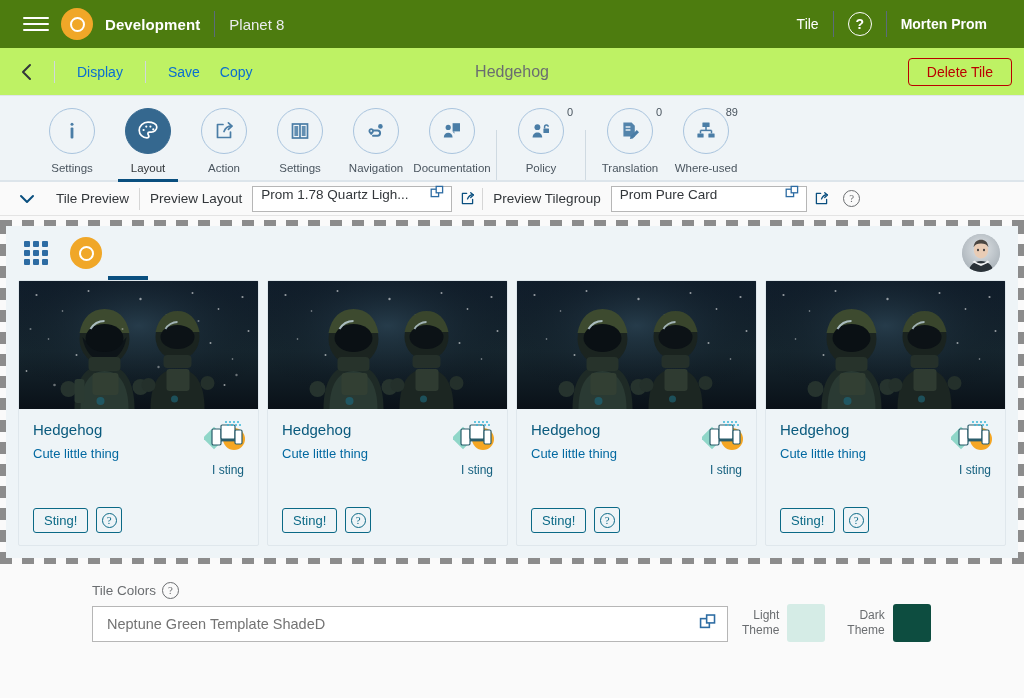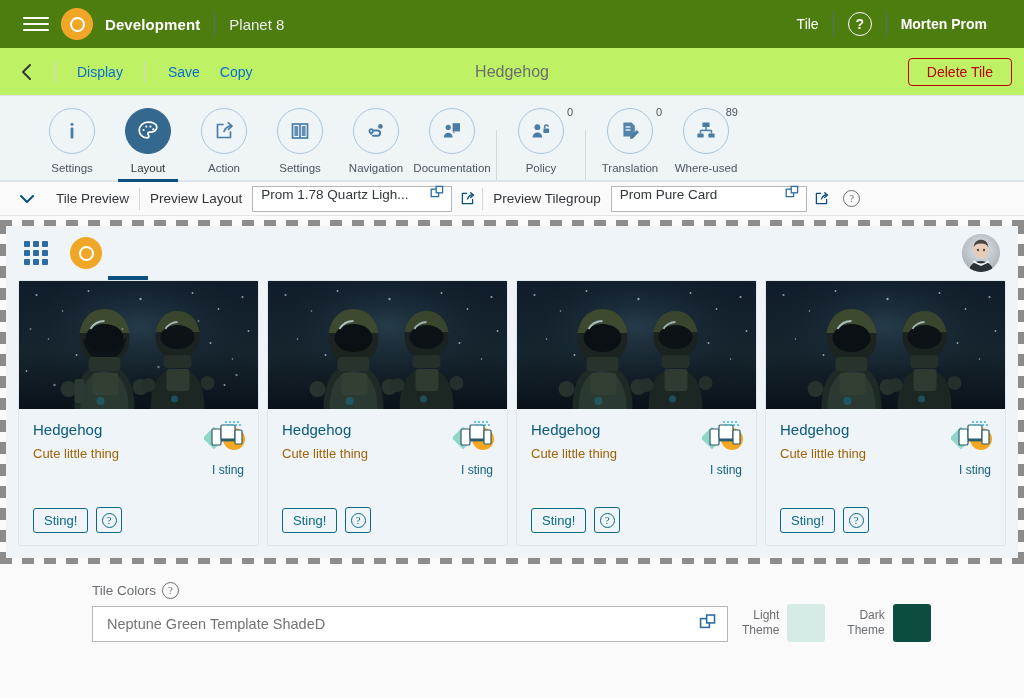--- a/index.html
+++ b/index.html
@@ -138,21 +138,21 @@
 
   .tilerow { display:flex; gap:8px; padding:0 12px 12px 12px; flex:1; }
   .tile {
     flex:1; background:#eef4f7; border:1px solid #dfe7ec; border-radius:2px;
     display:flex; flex-direction:column; overflow:hidden;
   }
   .tile-img { height:128px; position:relative; overflow:hidden; flex:none;
     background:#0c1420; }
   .tile-body { flex:1; padding:12px 14px 0 14px; position:relative; }
   .tile-title { font-size:15px; color:#0a5a7d; margin:0 0 8px 0; }
-  .tile-sub { font-size:13px; color:#a16207; }
+  .tile-sub { font-size:13px; color:#0369a1; }
   .tile-devicon { position:absolute; right:12px; top:10px; width:42px; height:34px; }
   .tile-note { position:absolute; right:14px; bottom:30px; font-size:12px; color:#15607f; }
   .tile-actions { display:flex; gap:8px; padding:0 14px 12px 14px; align-items:center; }
   .btn-sting {
     border:1px solid #0b6986; background:transparent; color:#0b6986;
     font-size:13px; padding:4px 10px; border-radius:3px; cursor:pointer;
     font-family:inherit;
   }
   .btn-qm {
     width:26px; height:26px; border:1px solid #0b6986; border-radius:3px;

